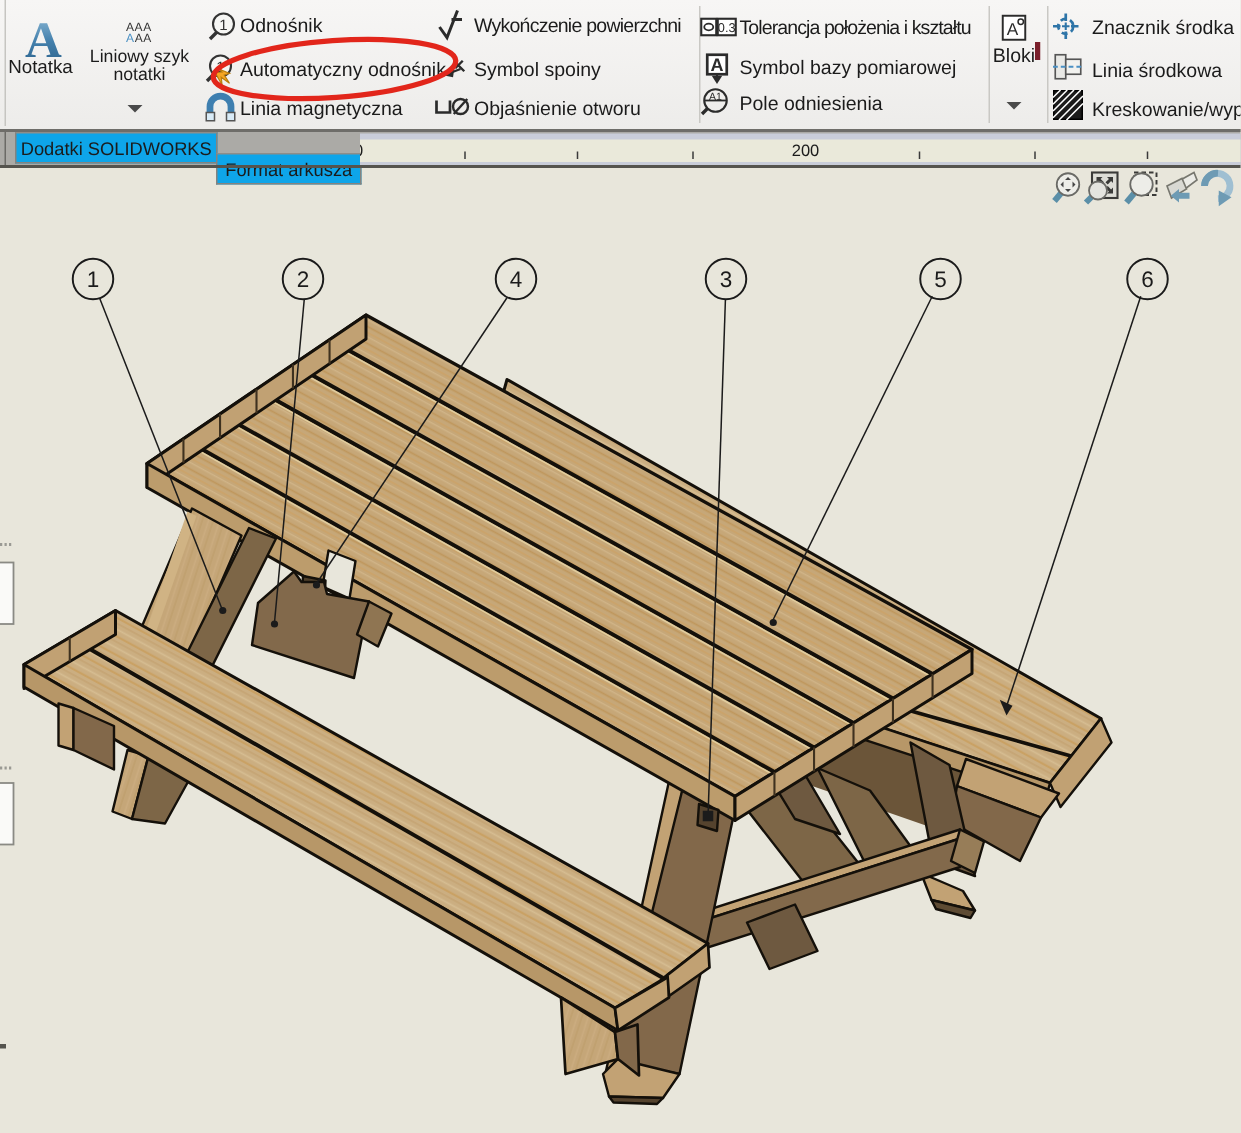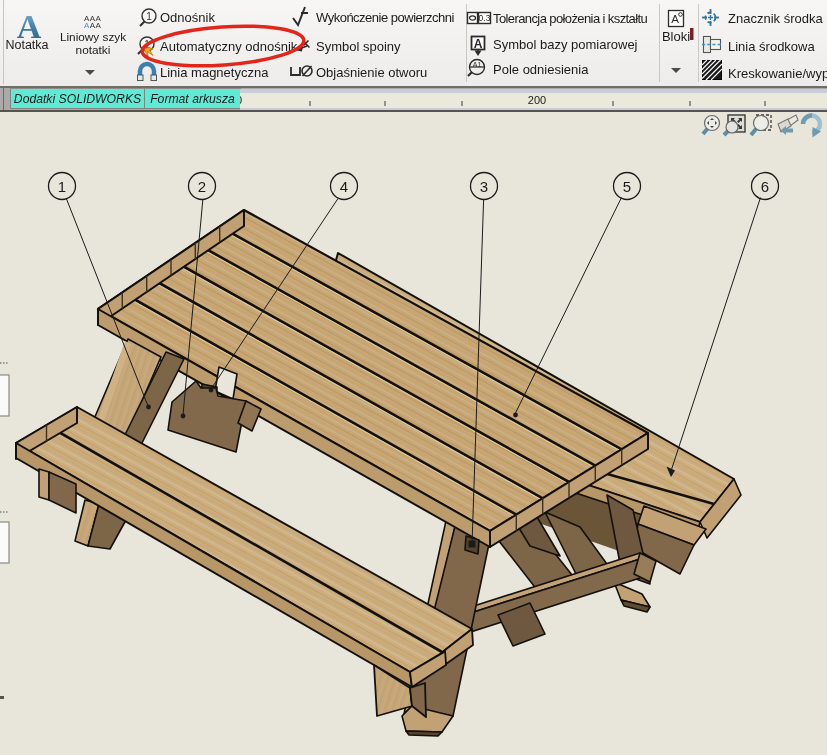--- a/index.html
+++ b/index.html
@@ -1,17 +1,17 @@
 <!DOCTYPE html>
 <html><head><meta charset="utf-8">
 <style>
 html,body{margin:0;padding:0;width:827px;height:755px;overflow:hidden;background:#E8E6DB;font-family:"Liberation Sans",sans-serif;}
 #ribbon{position:absolute;left:0;top:0;width:827px;height:86px;background:linear-gradient(#F7F6F5,#EDECEA);}
 #tabrow{position:absolute;left:0;top:86px;width:827px;height:24px;background:#ABAAA6;border-top:2px solid #6E6D69;box-sizing:border-box;}
-.tab{position:absolute;top:0px;height:21px;background:#5eead4;border:1px solid #84837F;border-top:1px solid #8E8D89;font-size:12.2px;color:#1b1b1b;text-align:center;line-height:21px;box-sizing:border-box;white-space:nowrap;overflow:hidden;font-style:italic;}
+.tab{position:absolute;top:0px;height:21px;background:#0ea5e9;border:1px solid #84837F;border-top:1px solid #8E8D89;font-size:12.2px;color:#1b1b1b;text-align:center;line-height:21px;box-sizing:border-box;white-space:nowrap;overflow:hidden;}
 #ruler{position:absolute;left:240px;top:1px;width:587px;height:23px;background:#C9CDD9;}
 #rulin{position:absolute;left:0px;top:4px;width:587px;height:15px;background:#EAE9DA;}
 #darkline{position:absolute;left:0;top:110px;width:827px;height:2px;background:#55544E;}
 #draw{position:absolute;left:0;top:0px;}
 </style></head>
 <body>
 <svg id="draw" width="827" height="755" viewBox="0 0 827 755">
 
 <rect x="0" y="112" width="827" height="643" fill="#E8E6DB"></rect>
 
@@ -318,21 +318,21 @@
 <text x="728" y="22.5" font-family="Liberation Sans" font-size="13" fill="#1b1b1b">Znacznik środka</text>
 <text x="728" y="51" font-family="Liberation Sans" font-size="13" fill="#1b1b1b">Linia środkowa</text>
 <text x="728" y="77.5" font-family="Liberation Sans" font-size="13" fill="#1b1b1b">Kreskowanie/wypełnienie</text>
 
 <ellipse cx="223" cy="46" rx="81" ry="19" fill="none" stroke="#E2261B" stroke-width="3.5" transform="rotate(-4 223 46)"></ellipse>
 </svg>
 </div>
 <div id="tabrow">
     <div style="position:absolute;left:3px;top:0;width:1px;height:24px;background:#6B6A66"></div>
   <div class="tab" style="left:10px;width:135px;">Dodatki SOLIDWORKS</div>
-  <div class="tab" style="left:144px;width:97px;">Format arkusza</div>
+  <div class="tab" style="left:144px;width:97px;margin-top:14px;">Format arkusza</div>
   <div id="ruler">
       <div id="rulin">
     <svg width="587" height="15" viewBox="0 0 587 15">
       <g stroke="#3A3A3A" stroke-width="1">
         <line x1="70" y1="8" x2="70" y2="13"></line>
             <line x1="145" y1="8" x2="145" y2="13"></line>
         <line x1="222" y1="8" x2="222" y2="13"></line>
             <line x1="373" y1="8" x2="373" y2="13"></line>
         <line x1="450" y1="8" x2="450" y2="13"></line>
             <line x1="525" y1="8" x2="525" y2="13"></line>

